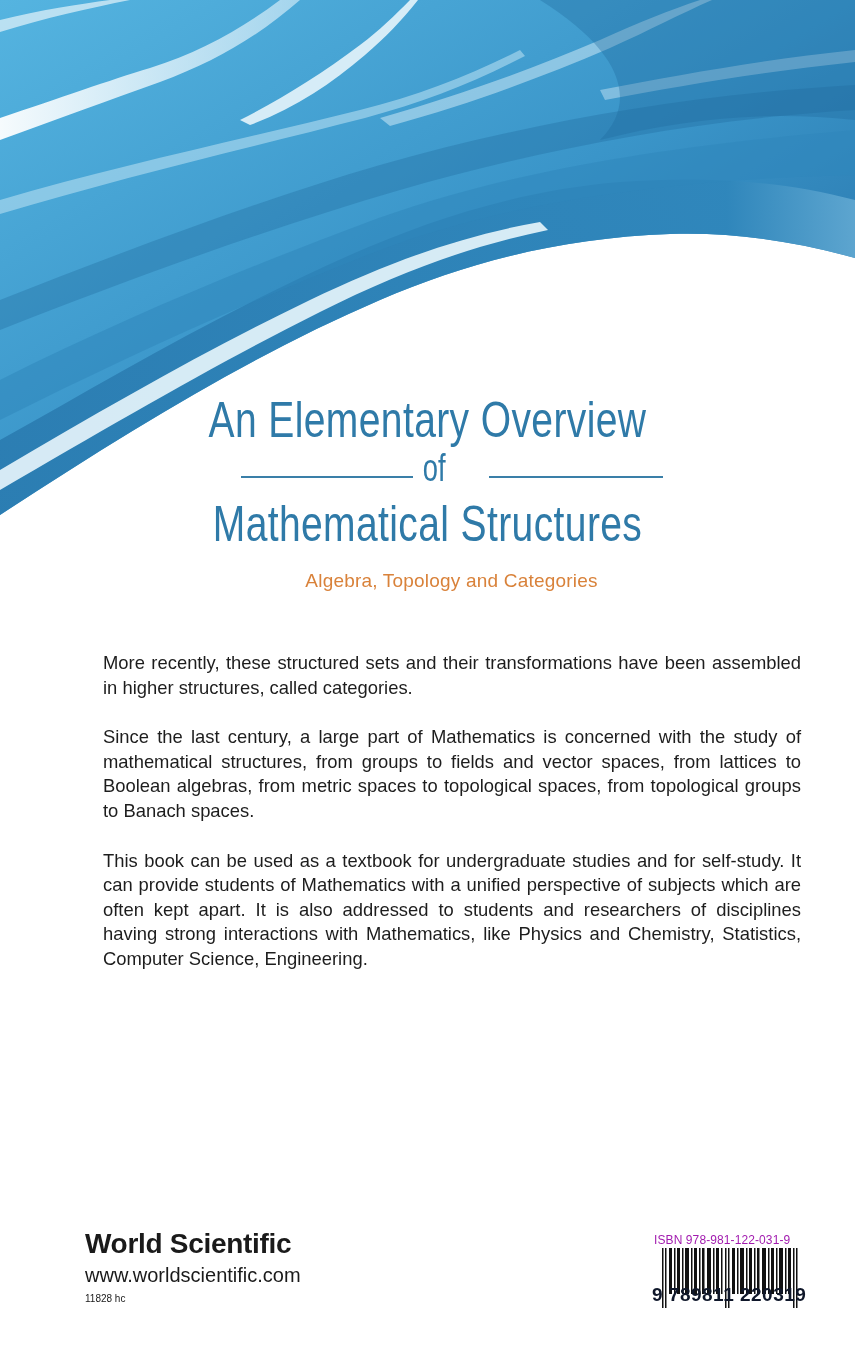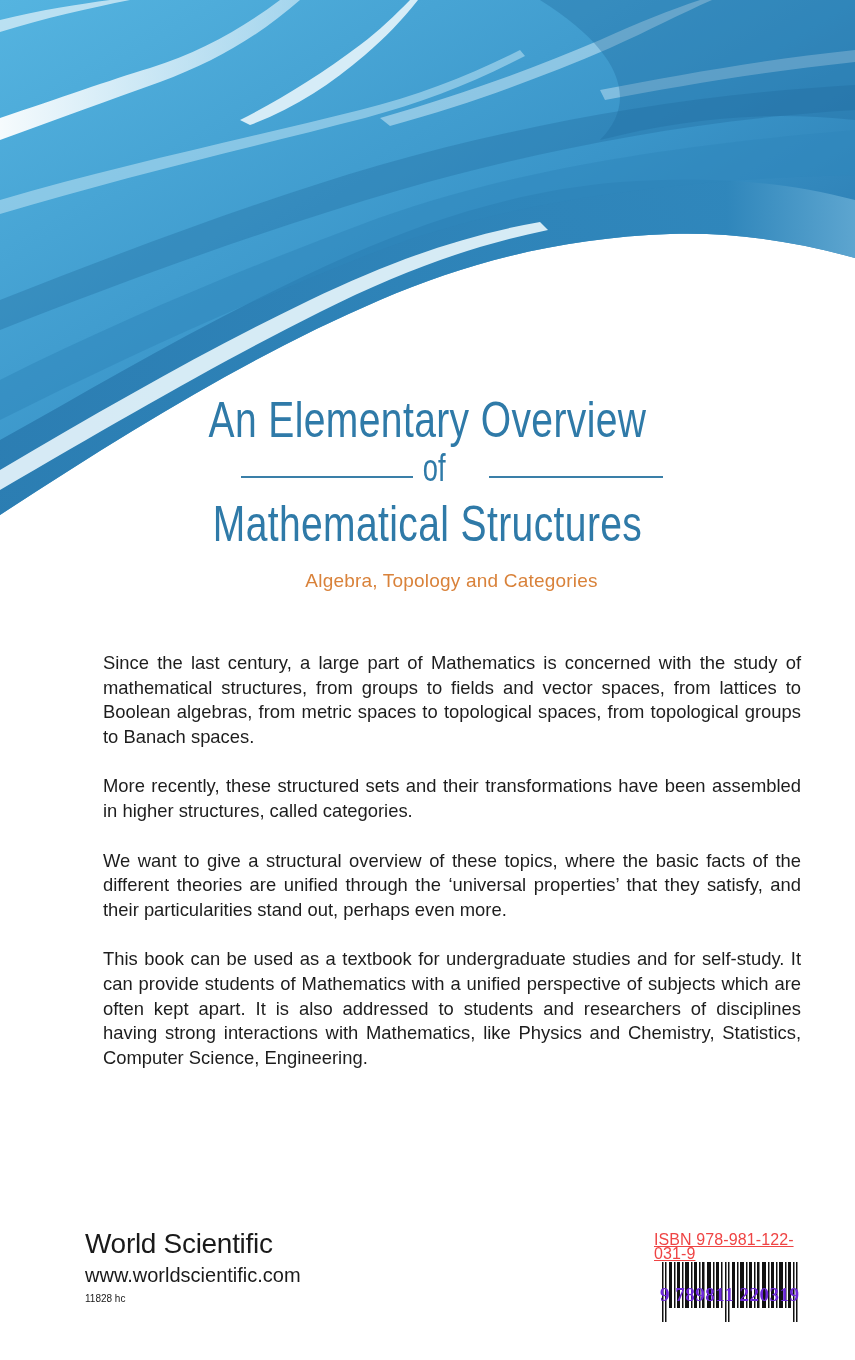--- a/index.html
+++ b/index.html
@@ -37,33 +37,32 @@
     }
 
     .blurb {
       position: absolute; left: 103px; top: 651px; width: 698px;
       color: #1d1d1d; font-size: 18.4px; line-height: 24.6px;
       text-align: justify; text-align-last: left;
     }
     .blurb p { margin: 0 0 25px 0; }
 
     .publisher { position: absolute; left: 85px; top: 1228px; color: #1a1a1a; }
-    .pub-name { font-size: 28px; font-weight: normal; letter-spacing: -0.3px; line-height: 32px; }
+    .pub-name { font-size: 28px; font-weight: bold; letter-spacing: -0.3px; line-height: 32px; }
     .pub-url { font-size: 20px; line-height: 26px; margin-top: 2px; text-align: center; }
     .pub-code { font-size: 10px; line-height: 22px; }
 
     .isn { position: absolute; left: 652px; top: 1233px; width: 160px; }
-    .isbn-text { font-size: 16px; color: #ef4444; letter-spacing: 0.1px; line-height: 14px; padding-left: 2px; text-decoration: underline; }
+    .isbn-text { font-size: 12px; color: #a21caf; letter-spacing: 0.1px; line-height: 14px; padding-left: 2px; }
     .barcode { display: block; margin-top: 1px; }
     .barcode-digits {
       position: absolute; left: 0; top: 51px; width: 160px;
-      font-size: 19px; font-weight: bold; color: #6d28d9;
-      font-family: Liberation Serif, serif; letter-spacing: 0.5px;
+      font-size: 19px; font-weight: bold; color: #0f172a;
+      font-family: Liberation Sans, sans-serif; letter-spacing: 0.5px;
       background: transparent;
-      margin-left: 8px;
     }
   </style>
 </head>
 <body>
 
 <svg class="wave" viewBox="0 0 855 540" preserveAspectRatio="none">
   <defs>
     <linearGradient id="gBase" x1="0" y1="0" x2="1" y2="1">
       <stop offset="0" stop-color="#55b4e0"></stop>
       <stop offset="0.5" stop-color="#3a95c9"></stop>
@@ -104,23 +103,22 @@
   <div class="of-row">
     <div class="of-rule left"></div>
     <div class="of-text">of</div>
     <div class="of-rule right"></div>
   </div>
   <div class="title-line l2">Mathematical Structures</div>
   <div class="subtitle">Algebra, Topology and Categories</div>
 </div>
 
 <div class="blurb">
+  <p>More recently, these structured sets and their transformations have been assembled in higher structures, called categories.</p>
   <p>Since the last century, a large part of Mathematics is concerned with the study of mathematical structures, from groups to fields and vector spaces, from lattices to Boolean algebras, from metric spaces to topological spaces, from topological groups to Banach spaces.</p>
-  <p>More recently, these structured sets and their transformations have been assembled in higher structures, called categories.</p>
-  <p>We want to give a structural overview of these topics, where the basic facts of the different theories are unified through the ‘universal properties’ that they satisfy, and their particularities stand out, perhaps even more.</p>
   <p>This book can be used as a textbook for undergraduate studies and for self-study. It can provide students of Mathematics with a unified perspective of subjects which are often kept apart. It is also addressed to students and researchers of disciplines having strong interactions with Mathematics, like Physics and Chemistry, Statistics, Computer Science, Engineering.</p>
 </div>
 
 <div class="publisher">
   <div class="pub-name">World Scientific</div>
   <div class="pub-url">www.worldscientific.com</div>
   <div class="pub-code">11828 hc</div>
 </div>
 
 <div class="isn">

